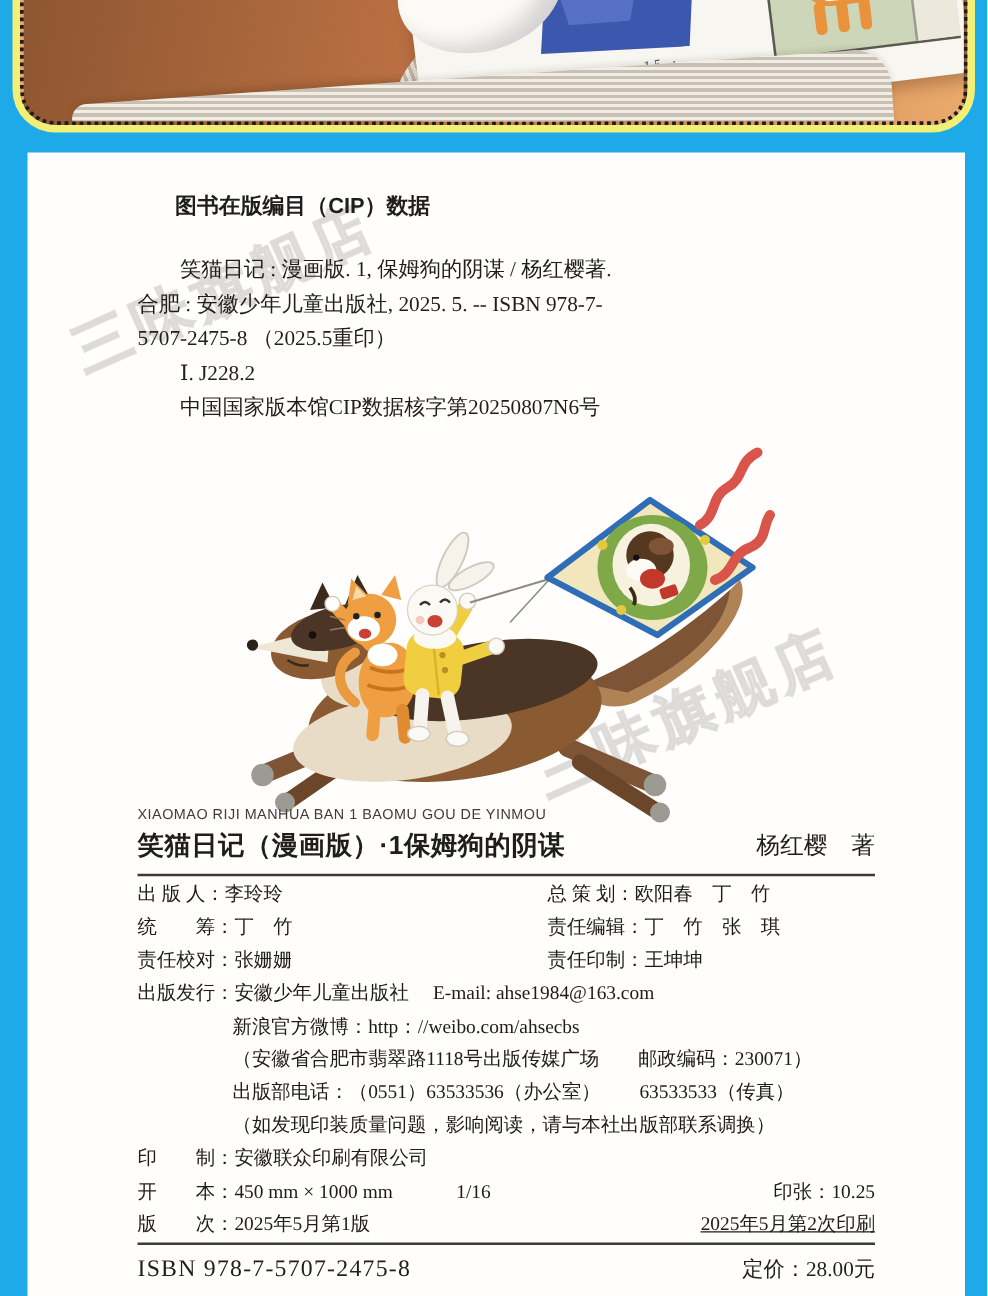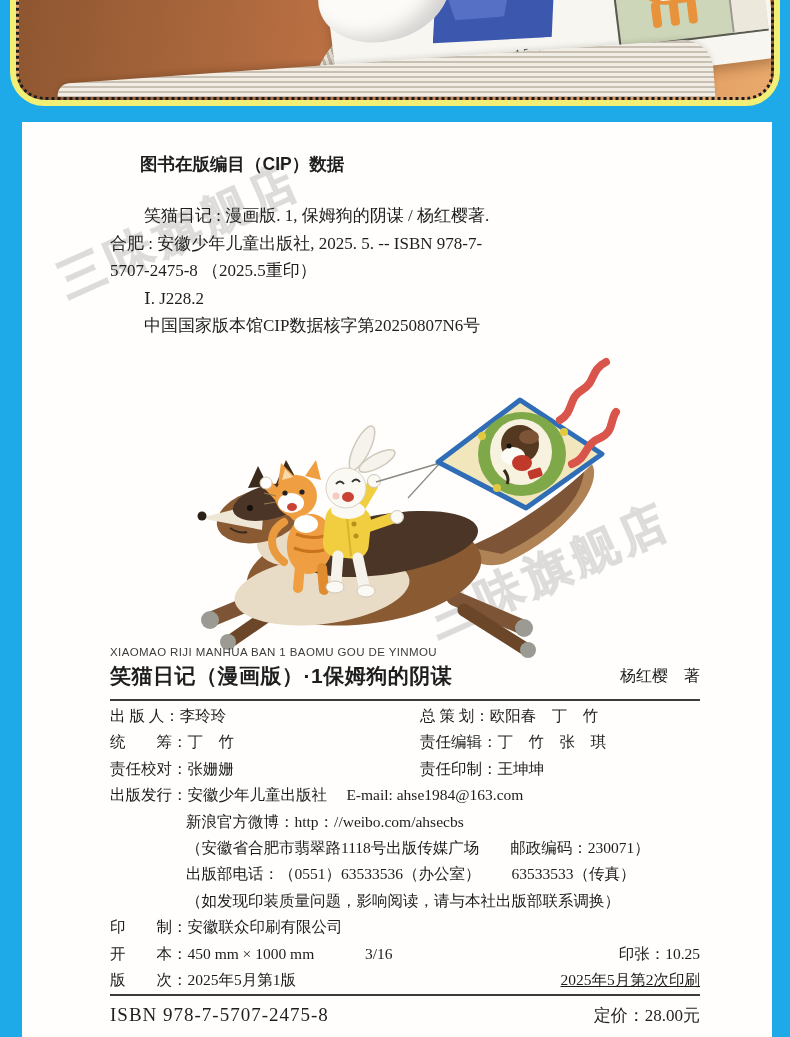--- a/index.html
+++ b/index.html
@@ -52,28 +52,28 @@
   .cip-body{position:absolute;left:88px;top:80px;width:500px;font-size:17px;line-height:27.5px;}
   .cip-line{white-space:nowrap;}
   .indent2{padding-left:34px;}
 
   .illus{position:absolute;left:150px;top:244px;width:444px;height:294px;overflow:visible;}
 
   .pinyin{position:absolute;left:88px;top:524px;font-family:"Liberation Sans","DejaVu Sans",sans-serif;
     font-size:11.5px;color:#3d3d3d;letter-spacing:.4px;}
   .title-row{position:absolute;left:88px;right:72px;top:540px;display:flex;align-items:center;}
   .book-title{font-family:"Liberation Sans","DejaVu Sans",sans-serif;font-weight:bold;font-size:21px;letter-spacing:.5px;}
-  .author{margin-left:auto;font-size:16px;}
+  .author{margin-left:auto;font-size:19px;}
 
   .rule{position:absolute;left:88px;right:72px;border-top:2px solid #3b3b3b;}
   .rule1{top:577px;}
   .rule2{top:872px;}
 
   .colophon{position:absolute;left:88px;right:72px;top:581px;font-size:15.5px;color:#1c1c1c;}
-  .crow{position:relative;height:26.4px;line-height:26.4px;white-space:nowrap;}
+  .crow{position:relative;height:26.4px;line-height:26.4px;white-space:nowrap;gap:18px;}
   .crow.two{display:grid;grid-template-columns:310px 1fr;}
   .crow.indent{padding-left:76px;}
   .crow.three{display:flex;}
   .crow.three .mid{position:absolute;left:255px;}
   .crow.three .right{margin-left:auto;}
   .crow.split{display:flex;}
   .crow.split .right{margin-left:auto;text-decoration:underline;}
 
   .isbn-row{position:absolute;left:88px;right:72px;top:882px;display:flex;align-items:baseline;}
   .isbn{font-size:19px;letter-spacing:1px;}
@@ -247,21 +247,21 @@
         <span>出版部电话：（0551）63533536（办公室）　　63533533（传真）</span>
       </div>
       <div class="crow indent">
         <span>（如发现印装质量问题，影响阅读，请与本社出版部联系调换）</span>
       </div>
       <div class="crow">
         <span>印　　制：安徽联众印刷有限公司</span>
       </div>
       <div class="crow three">
         <span>开　　本：450 mm × 1000 mm</span>
-        <span class="mid">3/16</span>
+        <span class="mid">1/16</span>
         <span class="right">印张：10.25</span>
       </div>
       <div class="crow split">
         <span>版　　次：2025年5月第1版</span>
         <span class="right">2025年5月第2次印刷</span>
       </div>
     </div>
 
     <div class="rule rule2"></div>
 

